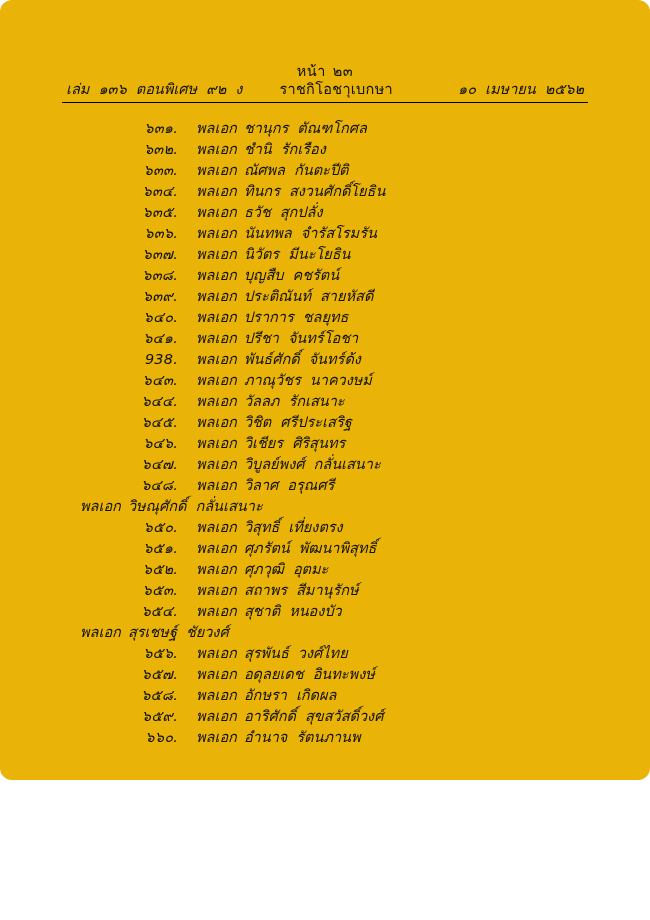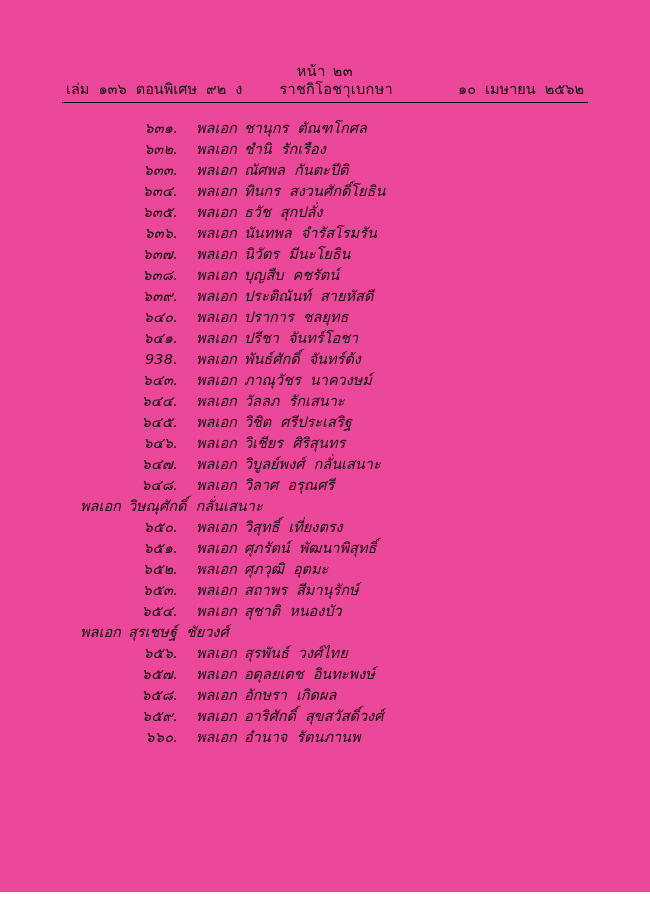--- a/index.html
+++ b/index.html
@@ -8,24 +8,25 @@
     padding: 0;
     background: #ffffff;
   }
   body {
     font-family: "DejaVu Sans", "Liberation Sans", sans-serif;
     color: #111111;
   }
   .page {
     position: relative;
     width: 650px;
-    height: 892px;
-    background: #ec4899;
+    height: 780px;
+    background: #eab308;
     overflow: hidden;
     box-sizing: border-box;
+    border-radius: 12px;
   }
 
   
   .masthead {
     position: absolute;
     left: 62px;
     top: 62px;
     width: 526px;
   }
   .page-number-line {
@@ -44,20 +45,21 @@
     font-size: 14.5px;
     line-height: 19px;
     white-space: nowrap;
     padding-bottom: 3px;
   }
   .masthead-left,
   .masthead-right {
     display: flex;
     align-items: center;
     flex: 0 0 auto;
+    font-style: italic;
   }
   .masthead-left { padding-left: 4px; }
   .masthead-right { padding-right: 4px; }
   .masthead-left > span,
   .masthead-right > span { margin-right: 9px; }
   .masthead-left > span:last-child,
   .masthead-right > span:last-child { margin-right: 0; }
 
   .masthead-center {
     flex: 0 0 auto;

